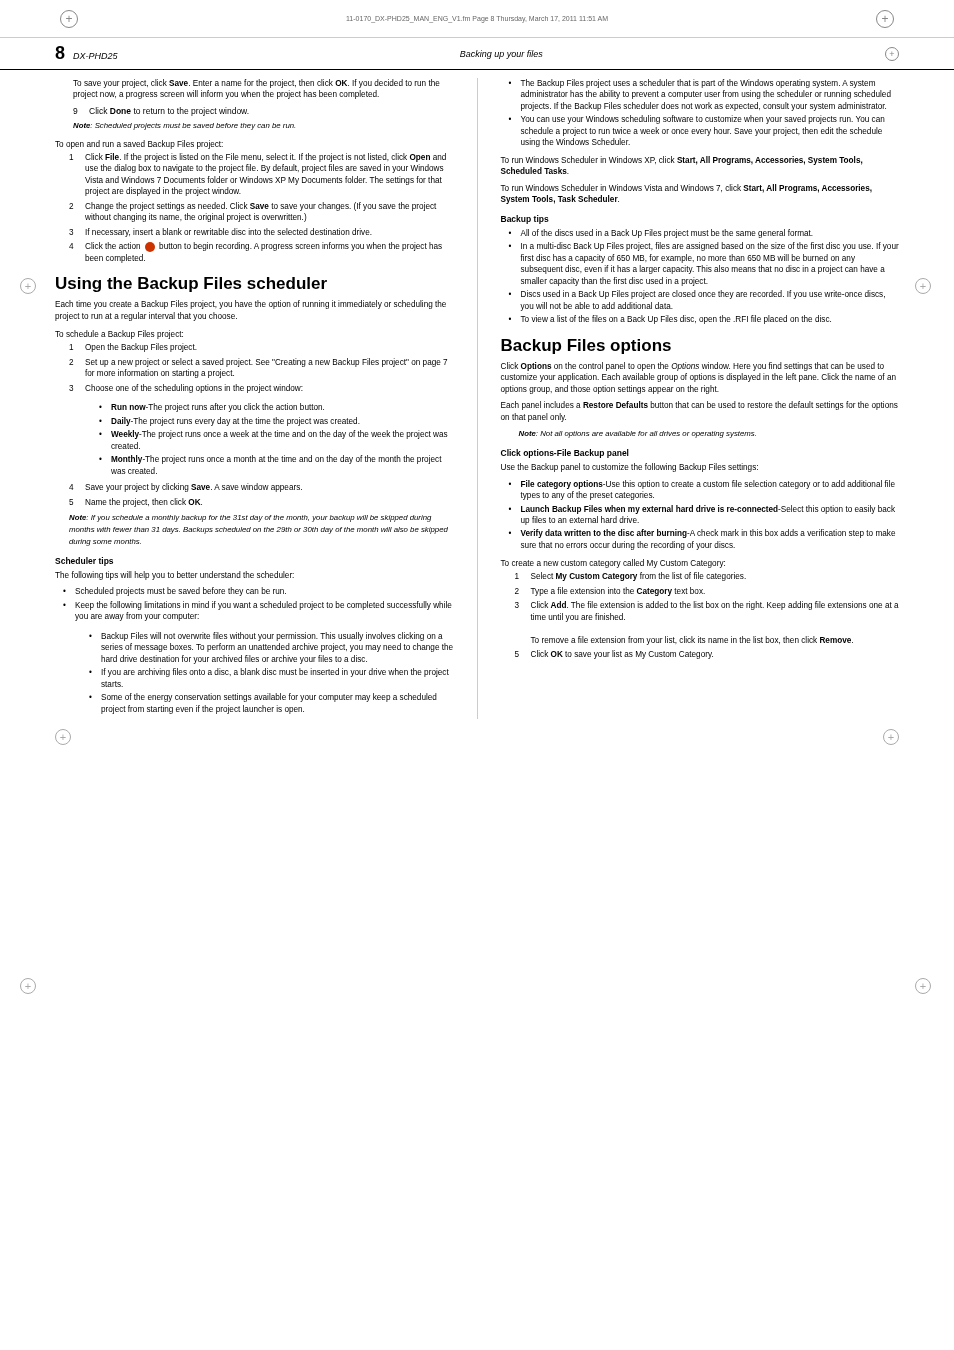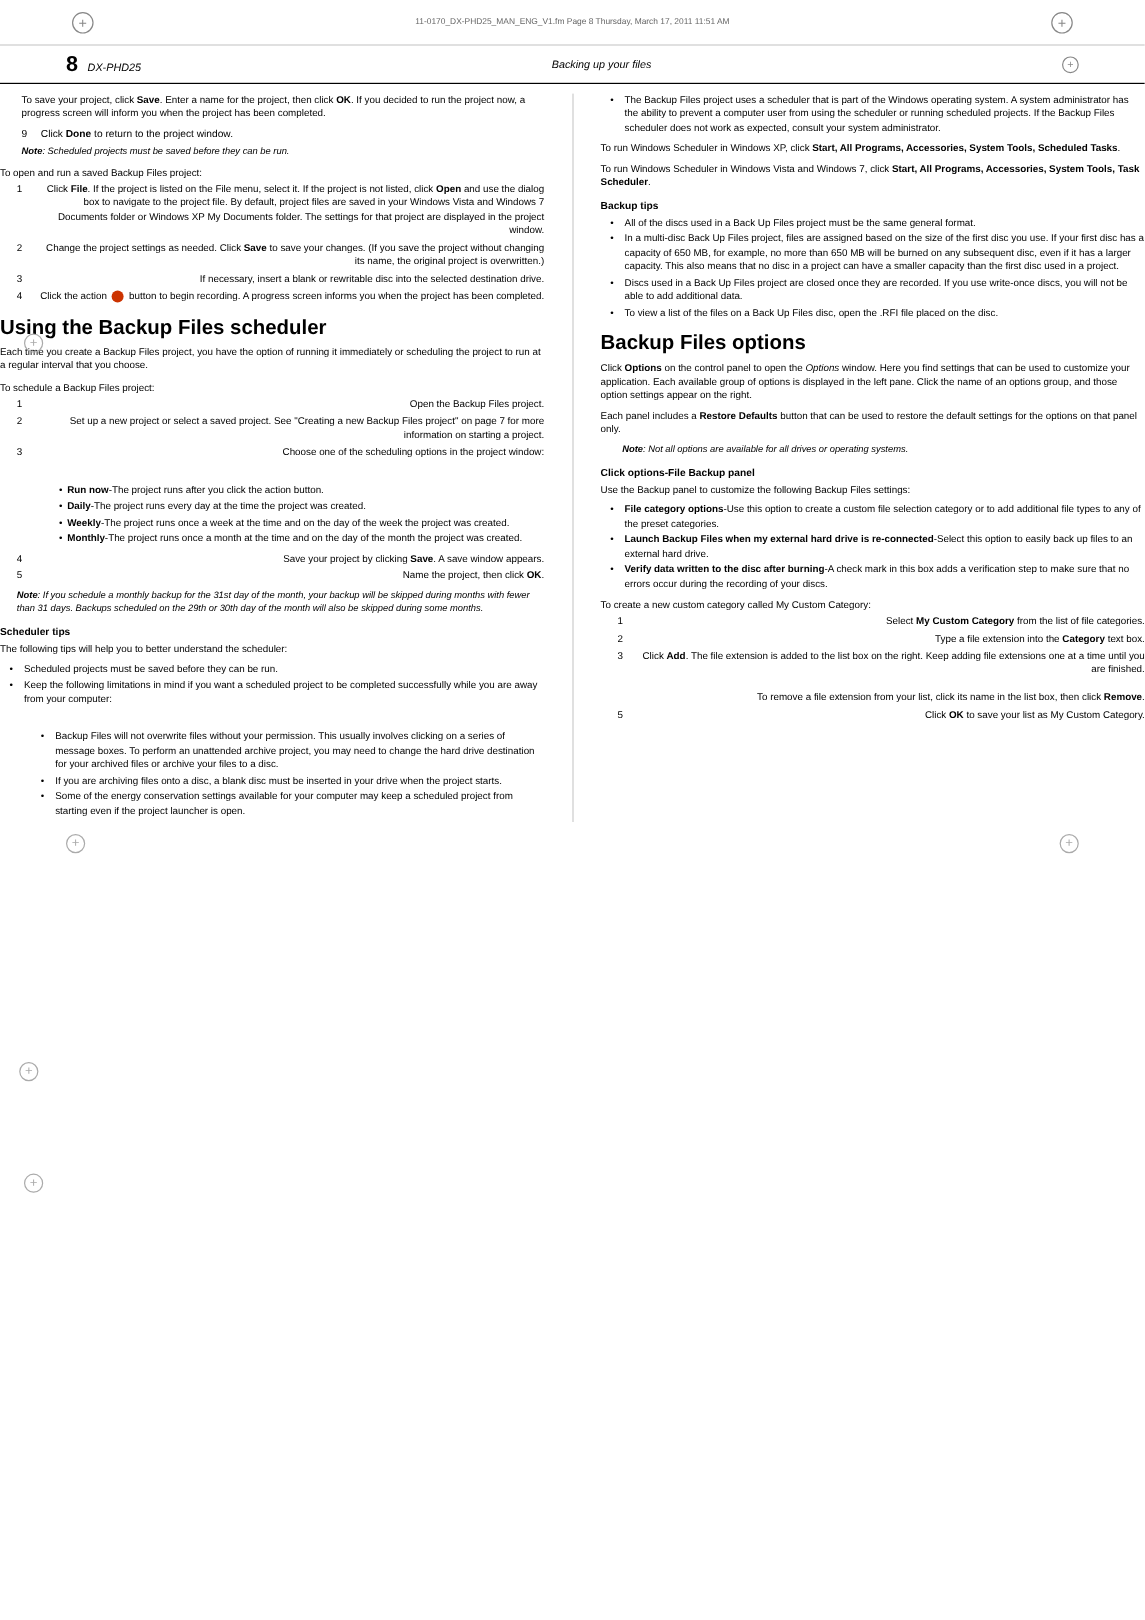--- a/index.html
+++ b/index.html
@@ -180,21 +180,21 @@
       line-height: 1.4;
     }
     .bullet-list > li::before {
       content: '•';
       min-width: 8px;
     }
 
     .sub-bullet-list {
       list-style: none;
       padding-left: 14px;
-      margin-top: 20px;
+      margin-top: 8px;
     }
     .sub-bullet-list > li {
       display: flex;
       gap: 4px;
       margin-bottom: 2px;
       font-size: 8.2px;
       line-height: 1.4;
     }
     .sub-bullet-list > li::before {
       content: '•';
@@ -269,21 +269,20 @@
 
     .main-section-heading {
       font-size: 17px;
       font-weight: bold;
       margin: 10px 0 5px 0;
       border-bottom: none;
     }
 
     .list-item-text {
       flex: 1;
-      text-align: right;
     }
   </style>
 </head>
 <body>
 
 <div class="page-container">
 
   <div class="top-bar">
     <div class="reg-mark reg-top-left"></div>
     <span class="top-bar-text">11-0170_DX-PHD25_MAN_ENG_V1.fm  Page 8  Thursday, March 17, 2011  11:51 AM</span>
@@ -292,21 +291,21 @@
 
   <div class="header-row">
     <div class="header-left">
       <span class="page-number">8</span>
       <span class="product-name">DX-PHD25</span>
     </div>
     <span class="section-title-header">Backing up your files</span>
     <div class="header-reg-right">+</div>
   </div>
 
-  <div style="display:flex; width:100%; padding-top:8px;flex-direction:column;">
+  <div style="display:flex; width:100%; padding-top:8px;">
 
     <div class="side-reg">
       <div class="side-reg-mark" style="top:200px;"></div>
       <div class="side-reg-mark" style="top:900px;"></div>
     </div>
 
     <div class="two-col">
 
       <div class="col-left">
 
@@ -421,20 +420,23 @@
       </div>
 
       <div class="col-divider"></div>
 
       <div class="col-right">
 
         <ul class="bullet-list" style="margin-bottom:6px;">
           <li>
               <span>The Backup Files project uses a scheduler that is part of the Windows operating system. A system administrator has the ability to prevent a computer user from using the scheduler or running scheduled projects. If the Backup Files scheduler does not work as expected, consult your system administrator.</span>
             </li>
+          <li>
+              <span>You can use your Windows scheduling software to customize when your saved projects run. You can schedule a project to run twice a week or once every hour. Save your project, then edit the schedule using the Windows Scheduler.</span>
+            </li>
         </ul>
 
         <p>To run Windows Scheduler in Windows XP, click <span class="bold">Start, All Programs, Accessories, System Tools, Scheduled Tasks</span>.</p>
         <p>To run Windows Scheduler in Windows Vista and Windows 7, click <span class="bold">Start, All Programs, Accessories, System Tools, Task Scheduler</span>.</p>
 
 
         <div class="subsection-heading">Backup tips</div>
 
         <ul class="bullet-list">
           <li>

